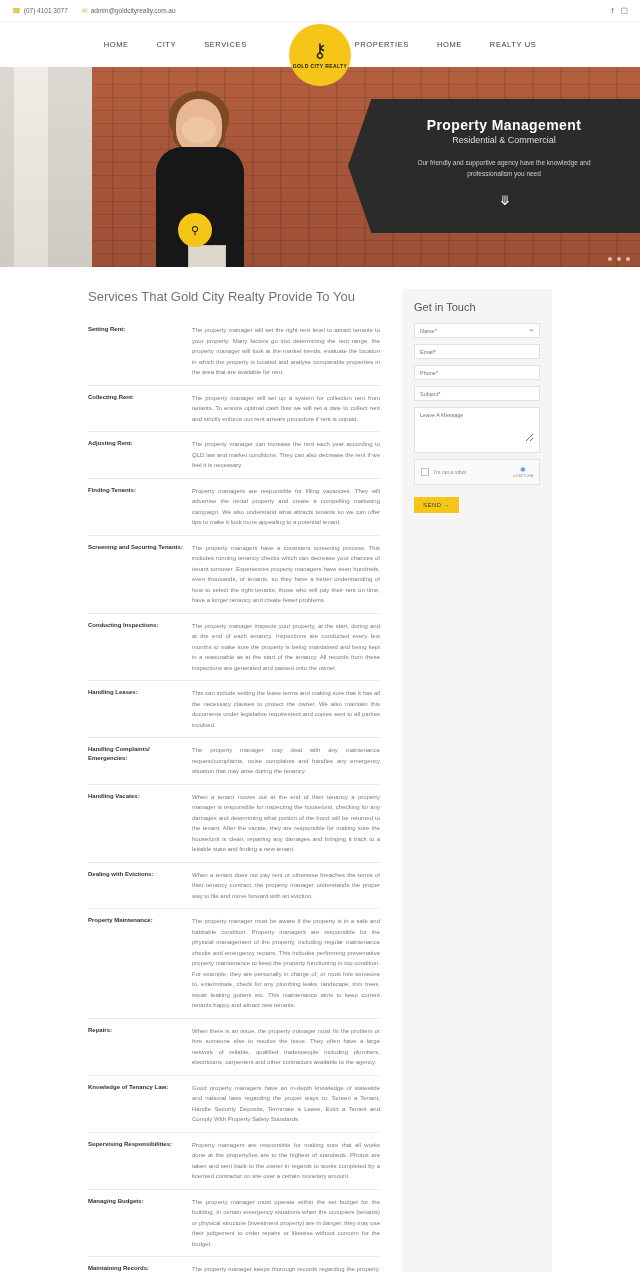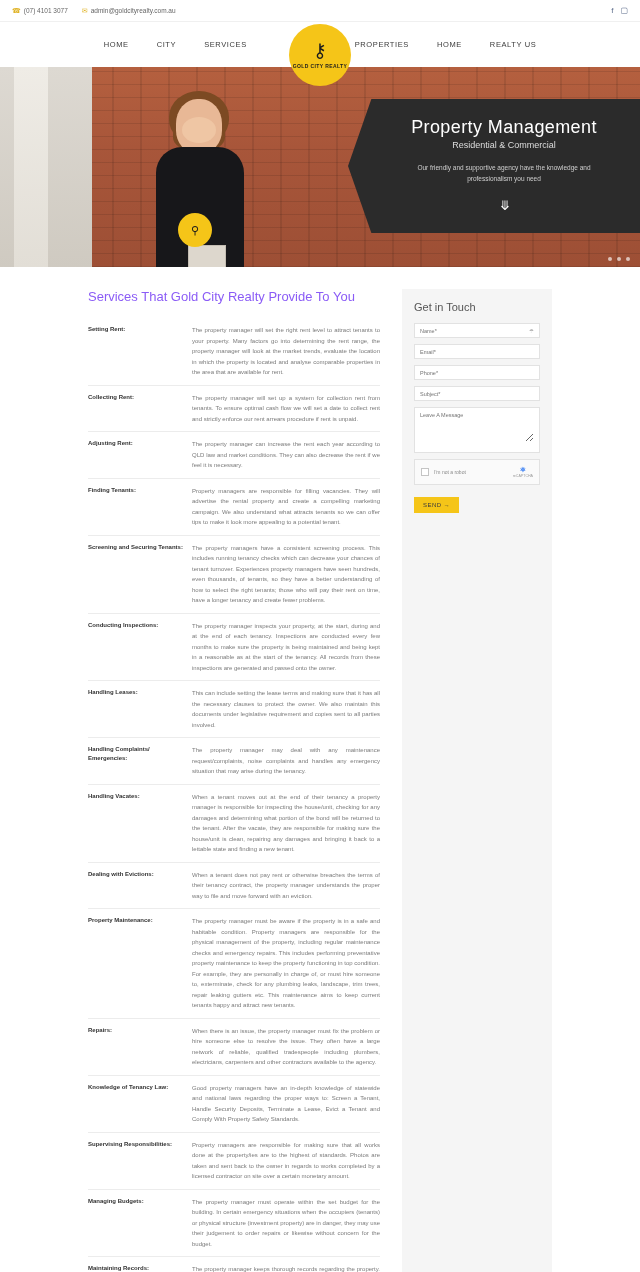--- a/index.html
+++ b/index.html
@@ -107,31 +107,31 @@
   }
   .hero-banner {
     position: absolute; right: 0; top: 32px;
     width: 292px; height: 134px;
     background: #2b2b2b;
     clip-path: polygon(8% 0, 100% 0, 100% 100%, 8% 100%, 0 50%);
     color: #fff;
     padding: 18px 26px 0 46px;
     text-align: center;
   }
-  .hero-banner h1 { font-size: 18px; font-weight: normal; letter-spacing: .4px; }
+  .hero-banner h1 { font-size: 14px; font-weight: bold; letter-spacing: .4px; }
   .hero-banner h2 { font-size: 9px; font-weight: normal; color: #ddd; margin-top: 2px; }
   .hero-banner p { font-size: 6.5px; color: #cfcfcf; line-height: 1.7; margin-top: 12px; }
   .chev { margin-top: 14px; font-size: 13px; color: #fff; letter-spacing: -2px; }
   .hero-dots { position: absolute; right: 10px; bottom: 6px; display: flex; gap: 5px; }
   .hero-dots i { width: 4px; height: 4px; border-radius: 50%; background: rgba(255,255,255,.65); display: block; }
 
   
   .content { padding: 22px 88px 0 88px; display: flex; gap: 22px; }
   .svc-col { flex: 1; }
-  .svc-title { font-size: 13px; color: #8b5cf6; font-weight: normal; margin-bottom: 14px; }
+  .svc-title { font-size: 13px; color: #737373; font-weight: normal; margin-bottom: 14px; }
   .svc-row { display: flex; border-top: 1px solid #ececec; padding: 7px 0; }
   .svc-row:first-of-type { border-top: none; }
   .svc-term { width: 104px; font-size: 6px; color: #333; font-weight: bold; padding-right: 6px; line-height: 1.5; }
   .svc-def { flex: 1; font-size: 6px; color: #7b7b7b; line-height: 1.75; text-align: justify; }
 
   
   .form-card { width: 150px; background: #f5f5f5; padding: 12px 12px 16px; }
   .form-card h3 { font-size: 11px; font-weight: normal; color: #555; margin-bottom: 10px; }
   .fld {
     width: 100%; height: 15px; background: #fff; border: 1px solid #e2e2e2;

